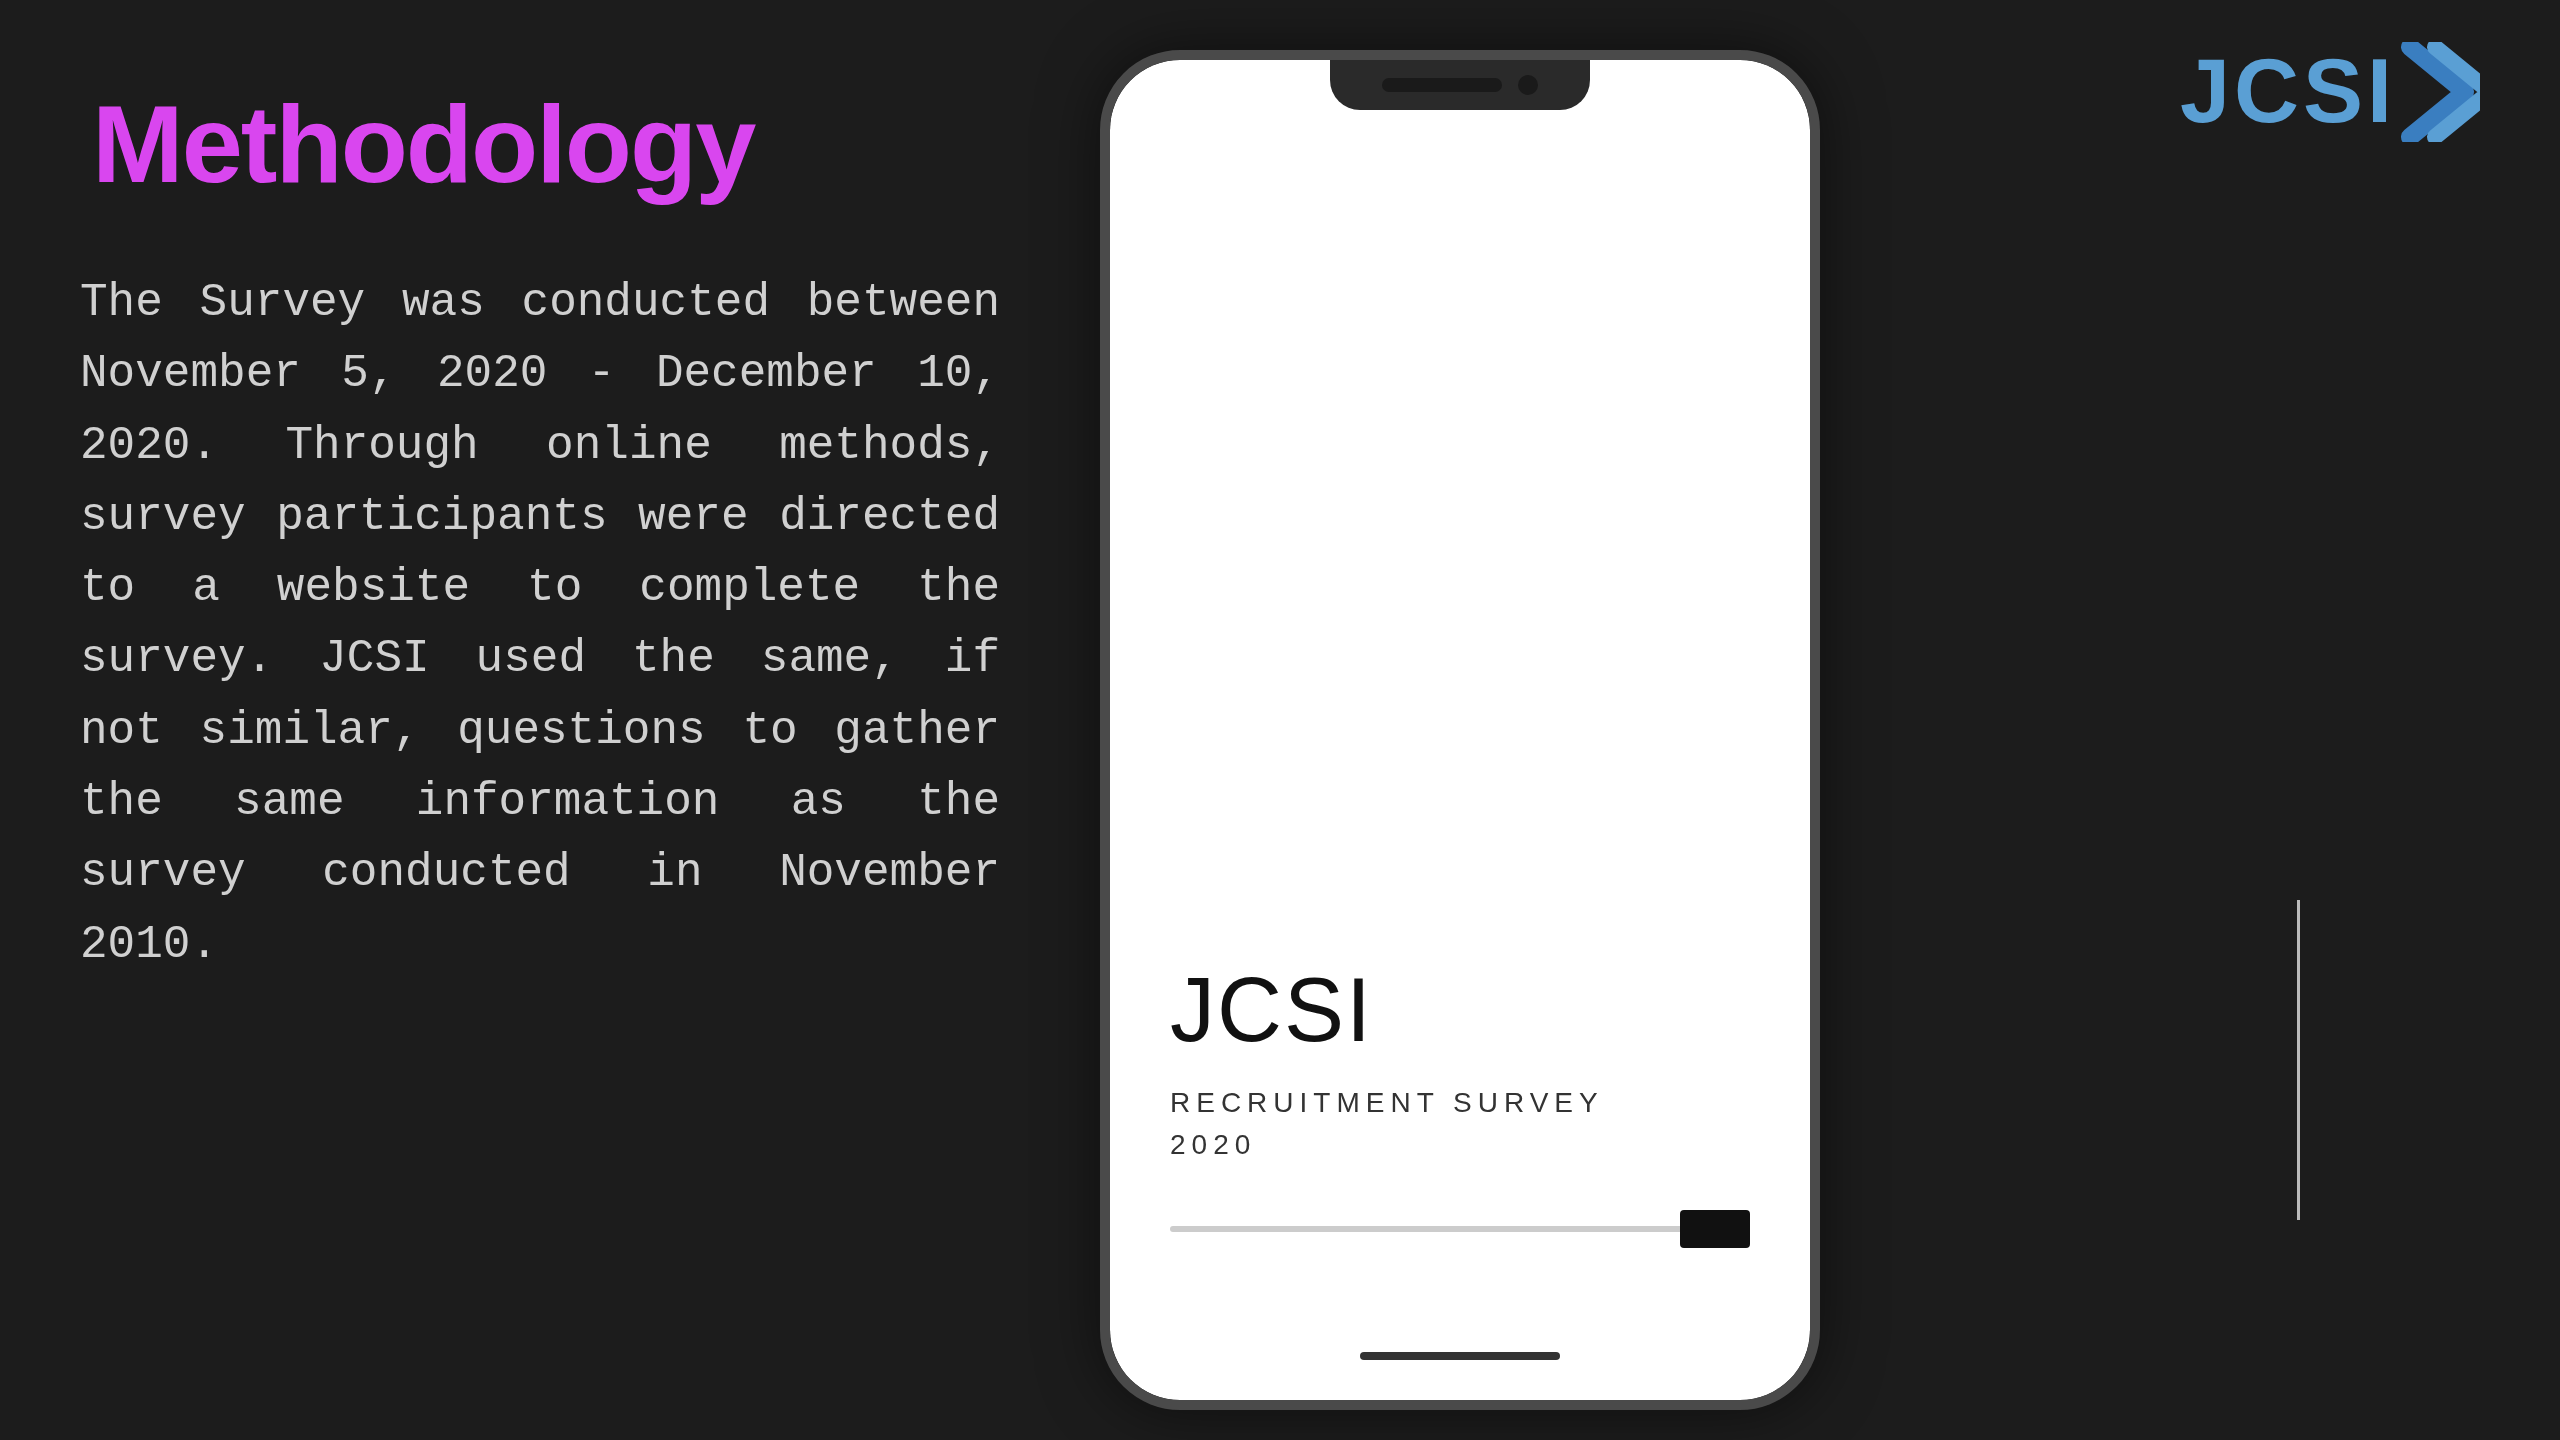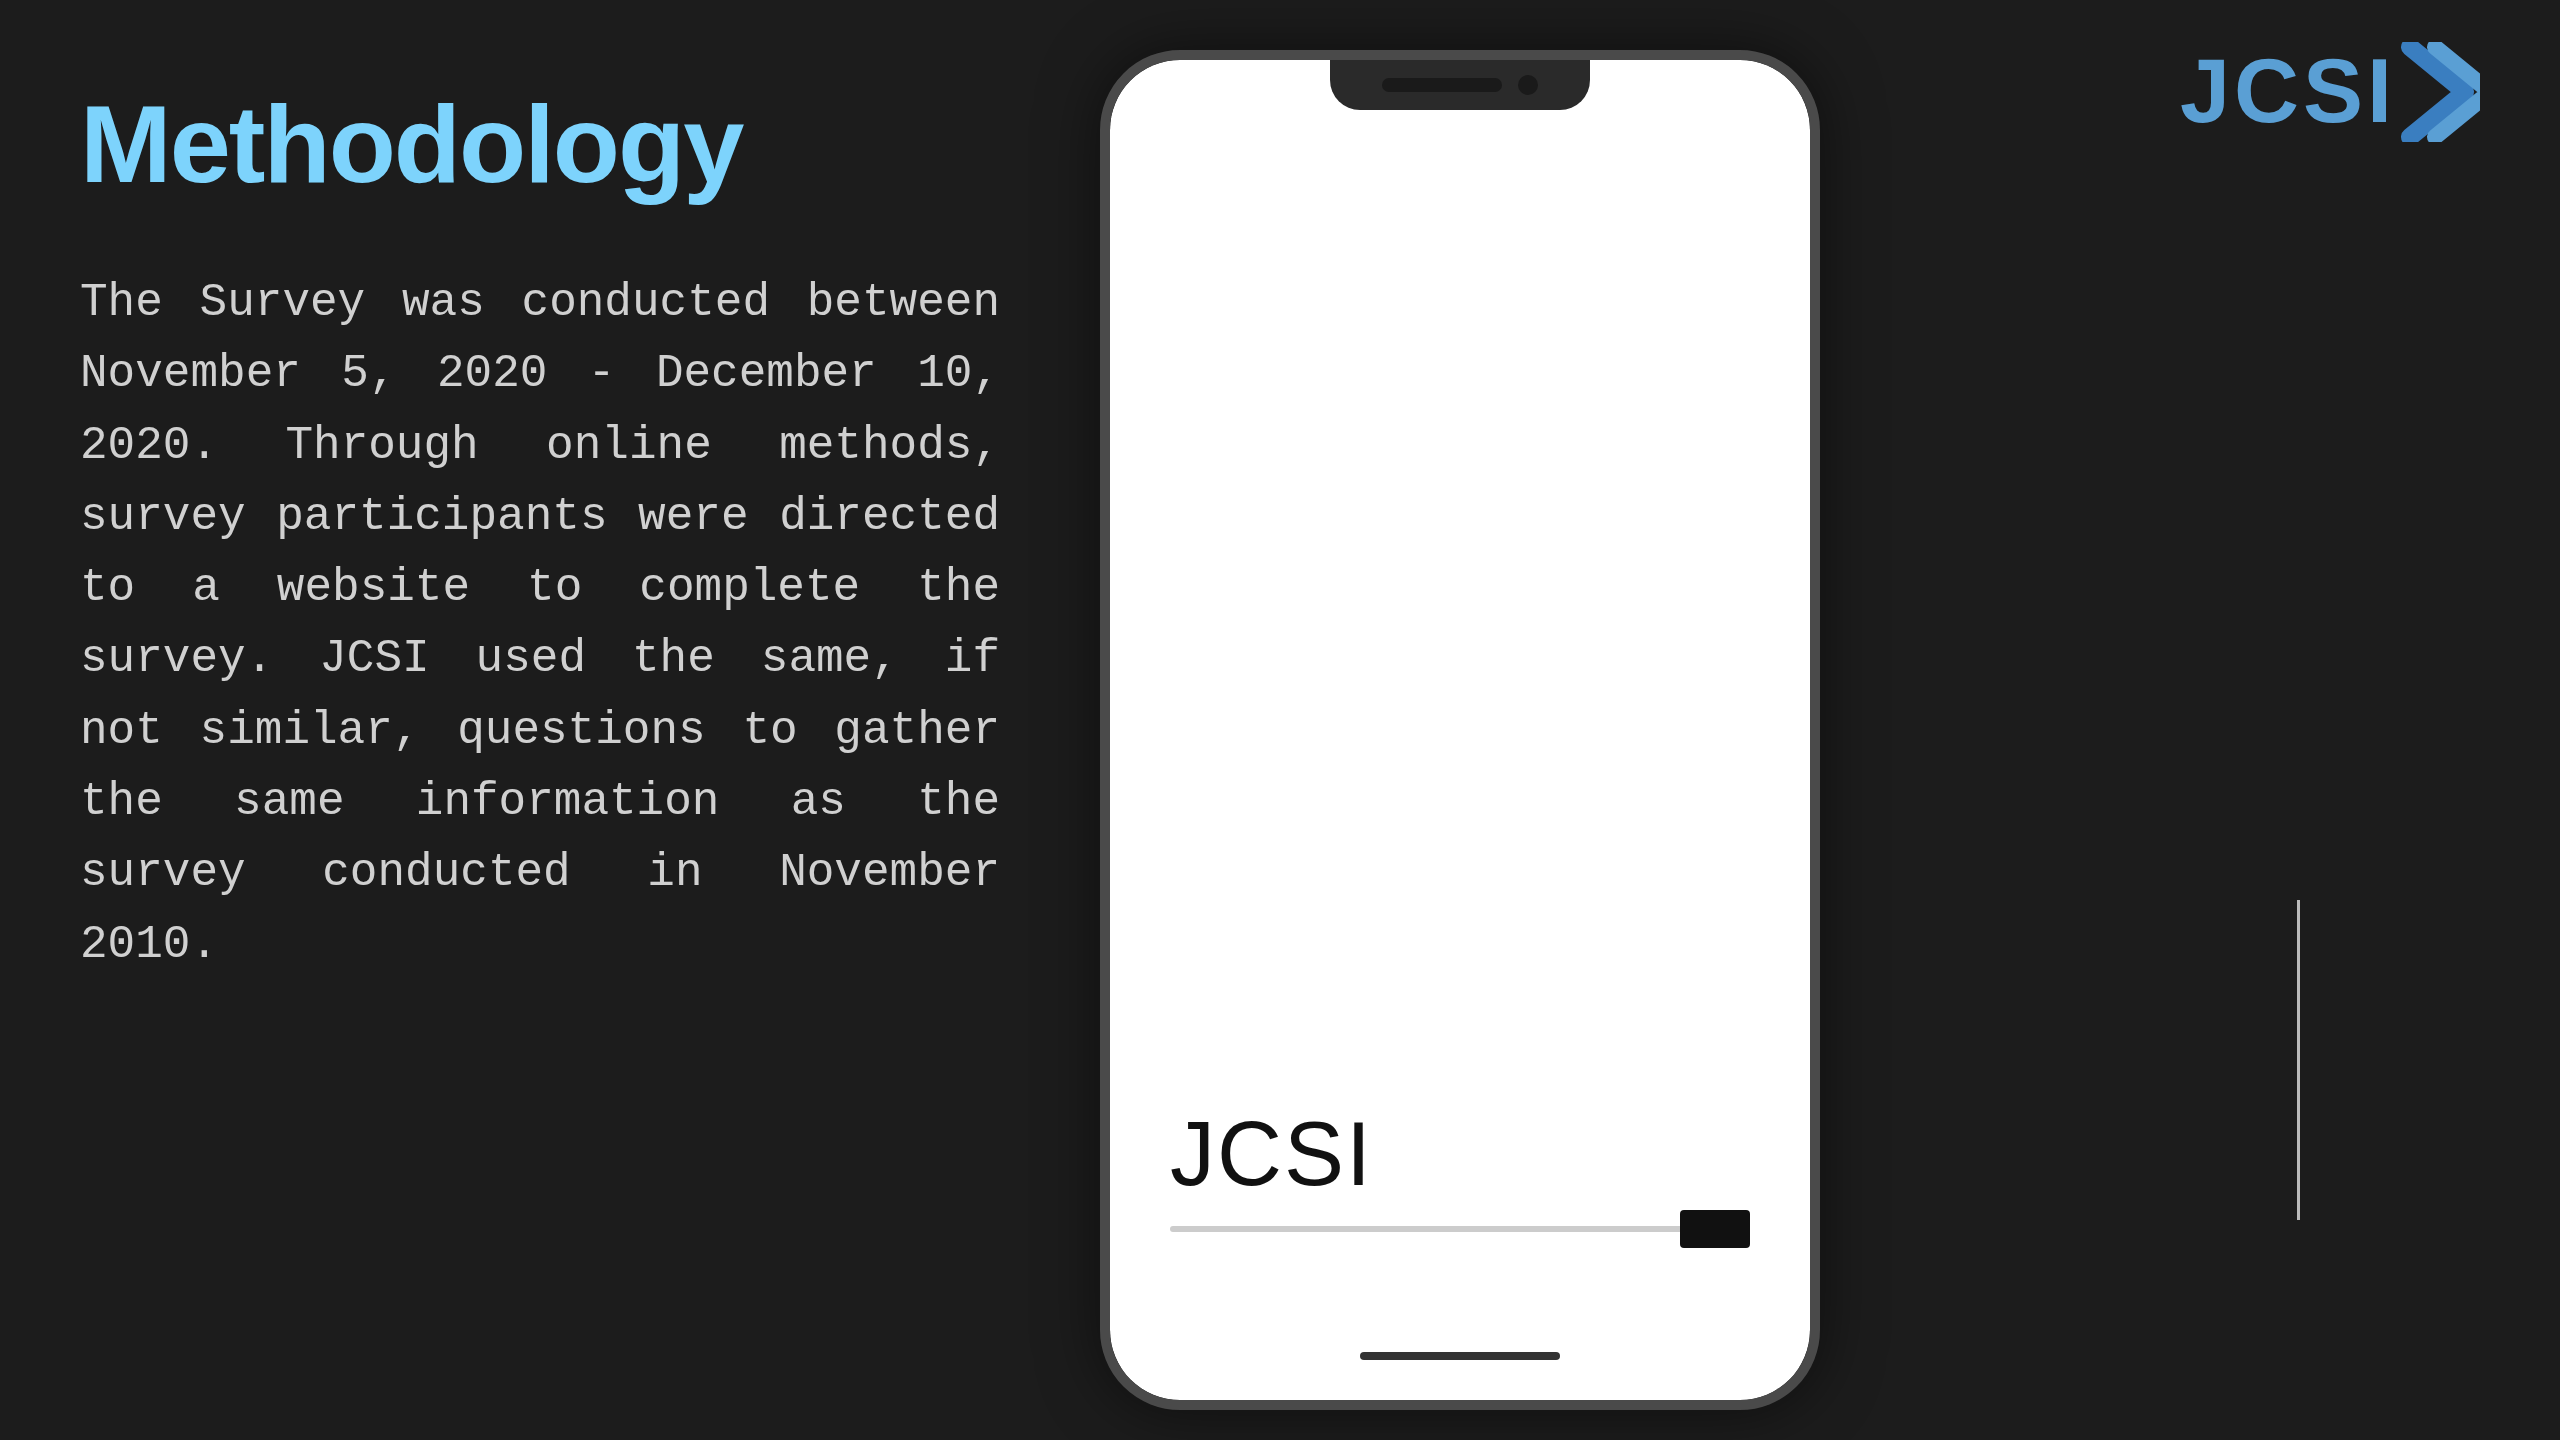--- a/index.html
+++ b/index.html
@@ -21,22 +21,22 @@
       width: 2560px;
       height: 1440px;
       position: relative;
       background-color: #1c1c1c;
     }
 
     
     .page-title {
       position: absolute;
       top: 80px;
-      left: 80px;
-      color: #7dd3fc;
+      left: 92px;
+      color: #d946ef;
       font-size: 110px;
       font-weight: 700;
       font-family: Arial, Helvetica, sans-serif;
       letter-spacing: -2px;
     }
 
     
     .body-text {
       position: absolute;
       top: 268px;
@@ -230,20 +230,24 @@
 
   <div class="phone-container">
     <div class="phone-outer">
       <div class="phone-notch">
         <div class="phone-speaker"></div>
         <div class="phone-camera"></div>
       </div>
       <div class="phone-screen">
         <div class="phone-screen-content">
           <div class="phone-jcsi-title">JCSI</div>
+          <div class="phone-survey-label">
+            <span>RECRUITMENT SURVEY</span><br>
+            <span>2020</span>
+          </div>
           <div class="phone-progress-bar">
             <div class="phone-progress-fill"></div>
           </div>
         </div>
         <div class="phone-home-indicator"></div>
       </div>
     </div>
   </div>
 
   <div class="vertical-divider"></div>

